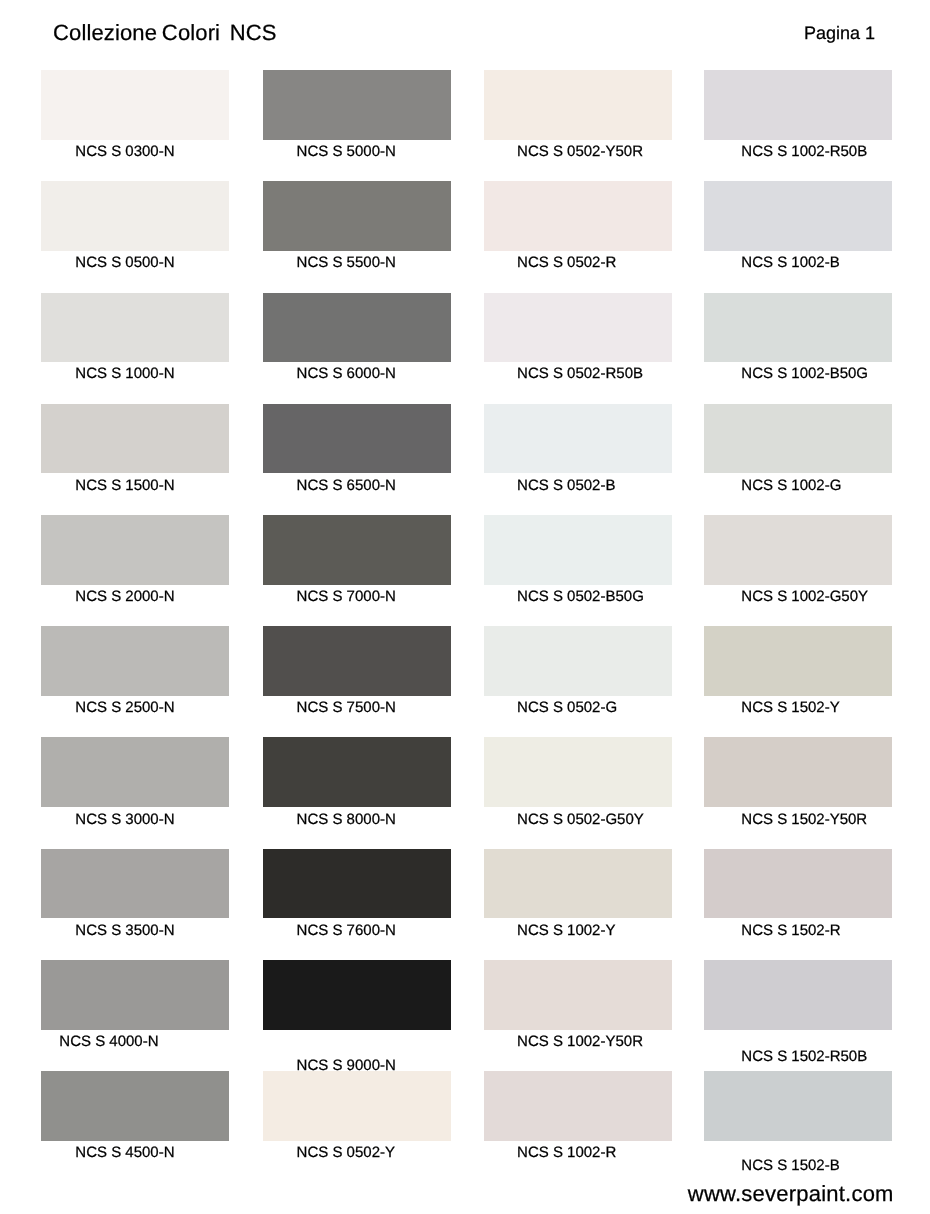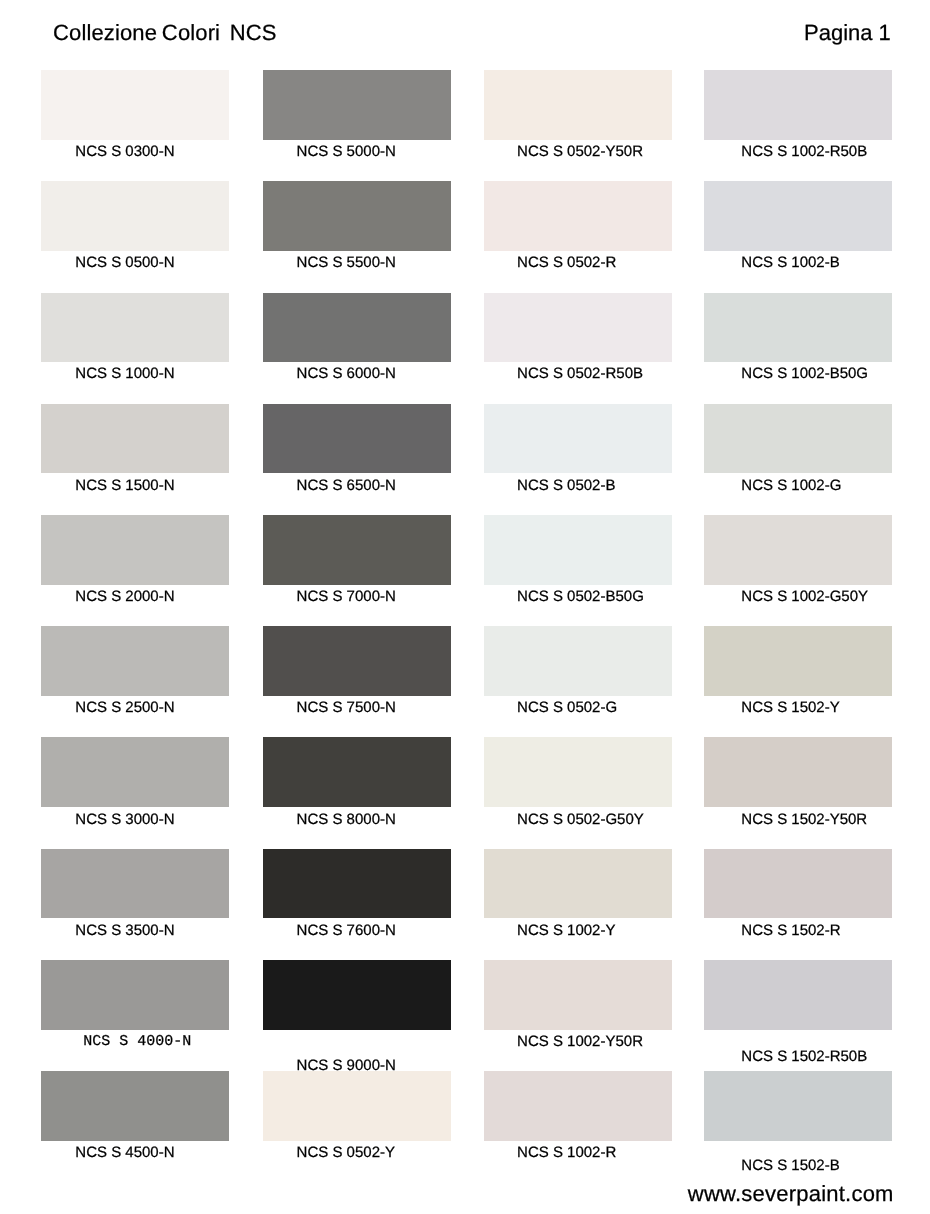--- a/index.html
+++ b/index.html
@@ -32,21 +32,21 @@
     font-size: 22px;
     line-height: 26px;
     word-spacing: -1.4px;
     letter-spacing: 0.13px;
     white-space: pre;
   }
   .page-number {
     position: absolute;
     left: 804px;
     top: 19.8px;
-    font-size: 22px;
+    font-size: 18px;
     line-height: 26px;
     white-space: pre;
   }
   .footer {
     position: absolute;
     left: 687.8px;
     top: 1180.9px;
     font-size: 22px;
     line-height: 26px;
     letter-spacing: 0.23px;
@@ -208,21 +208,21 @@
       <div class="cell" style="left: 484.2px; top: 848.6px; width: 187.6px;">
         <div class="swatch" style="background: rgb(225, 220, 210); width: 187.6px; height: 69.7px;"></div>
         <div class="cell-label" style="left: 32.9px; top: 73.3px;">NCS S 1002-Y</div>
       </div>
       <div class="cell" style="left: 704.3px; top: 848.6px; width: 187.6px;">
         <div class="swatch" style="background: rgb(212, 204, 203); width: 187.6px; height: 69.7px;"></div>
         <div class="cell-label" style="left: 37px; top: 73.3px;">NCS S 1502-R</div>
       </div>
       <div class="cell" style="left: 41.3px; top: 960px; width: 187.6px;">
         <div class="swatch" style="background: rgb(154, 153, 151); width: 187.6px; height: 69.7px;"></div>
-        <div class="cell-label" style="left: 42px; top: 73.2px; font-family: Liberation Mono, monospace;">NCS S 4000-N</div>
+        <div class="cell-label" style="left: 18px; top: 73.2px;">NCS S 4000-N</div>
       </div>
       <div class="cell" style="left: 263.1px; top: 960px; width: 187.6px;">
         <div class="swatch" style="background: rgb(26, 26, 26); width: 187.6px; height: 69.7px;"></div>
         <div class="cell-label" style="left: 33.5px; top: 73.2px; margin-top: 24px;">NCS S 9000-N</div>
       </div>
       <div class="cell" style="left: 484.2px; top: 960px; width: 187.6px;">
         <div class="swatch" style="background: rgb(229, 220, 215); width: 187.6px; height: 69.7px;"></div>
         <div class="cell-label" style="left: 32.9px; top: 73.2px;">NCS S 1002-Y50R</div>
       </div>
       <div class="cell" style="left: 704.3px; top: 960px; width: 187.6px;">

